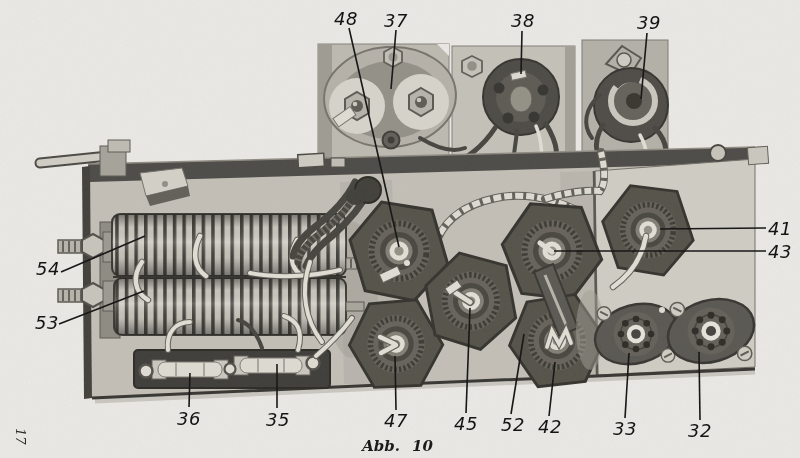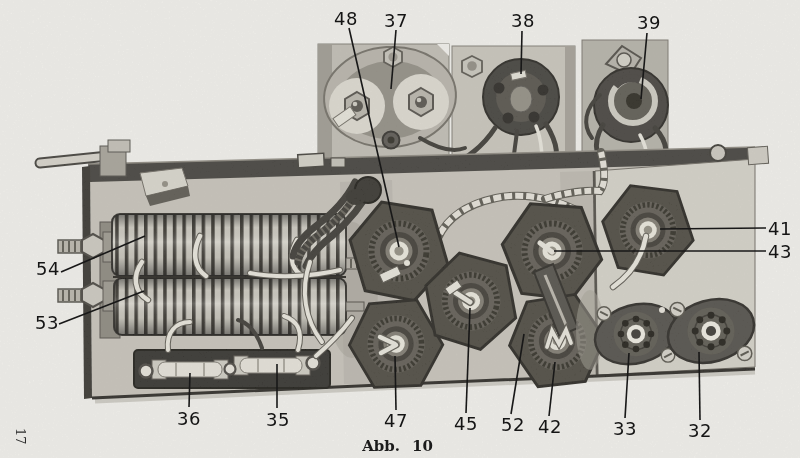--- a/index.html
+++ b/index.html
@@ -1,16 +1,16 @@
 <!DOCTYPE html>
 <html><head>
 <meta charset="utf-8">
 <style>
   html,body{margin:0;padding:0;background:#f6f5f1;}
-  .page{position:relative;width:800px;height:458px;overflow:hidden;background:#f6f5f1;}
+  .page{position:relative;width:800px;height:458px;overflow:hidden;background:#f6f5f1;font-style:italic;}
   svg{display:block;}
   .co{font-family:"DejaVu Sans",sans-serif;font-size:18px;font-weight:500;fill:#141414;letter-spacing:.5px;}
   .cap{font-family:"DejaVu Serif",serif;font-size:15px;font-weight:700;fill:#1b1b1b;}
   .pg{font-family:"DejaVu Serif",serif;font-size:13px;font-weight:400;fill:#2a2a2a;}
   .lead{stroke:#181818;stroke-width:1.6;fill:none;}
   .wireW{stroke:#eae7de;fill:none;stroke-linecap:round;}
   .wireO{stroke:#56534b;fill:none;stroke-linecap:round;}
   .wireD{stroke:#34322d;fill:none;stroke-linecap:round;}
 </style>
 </head>

